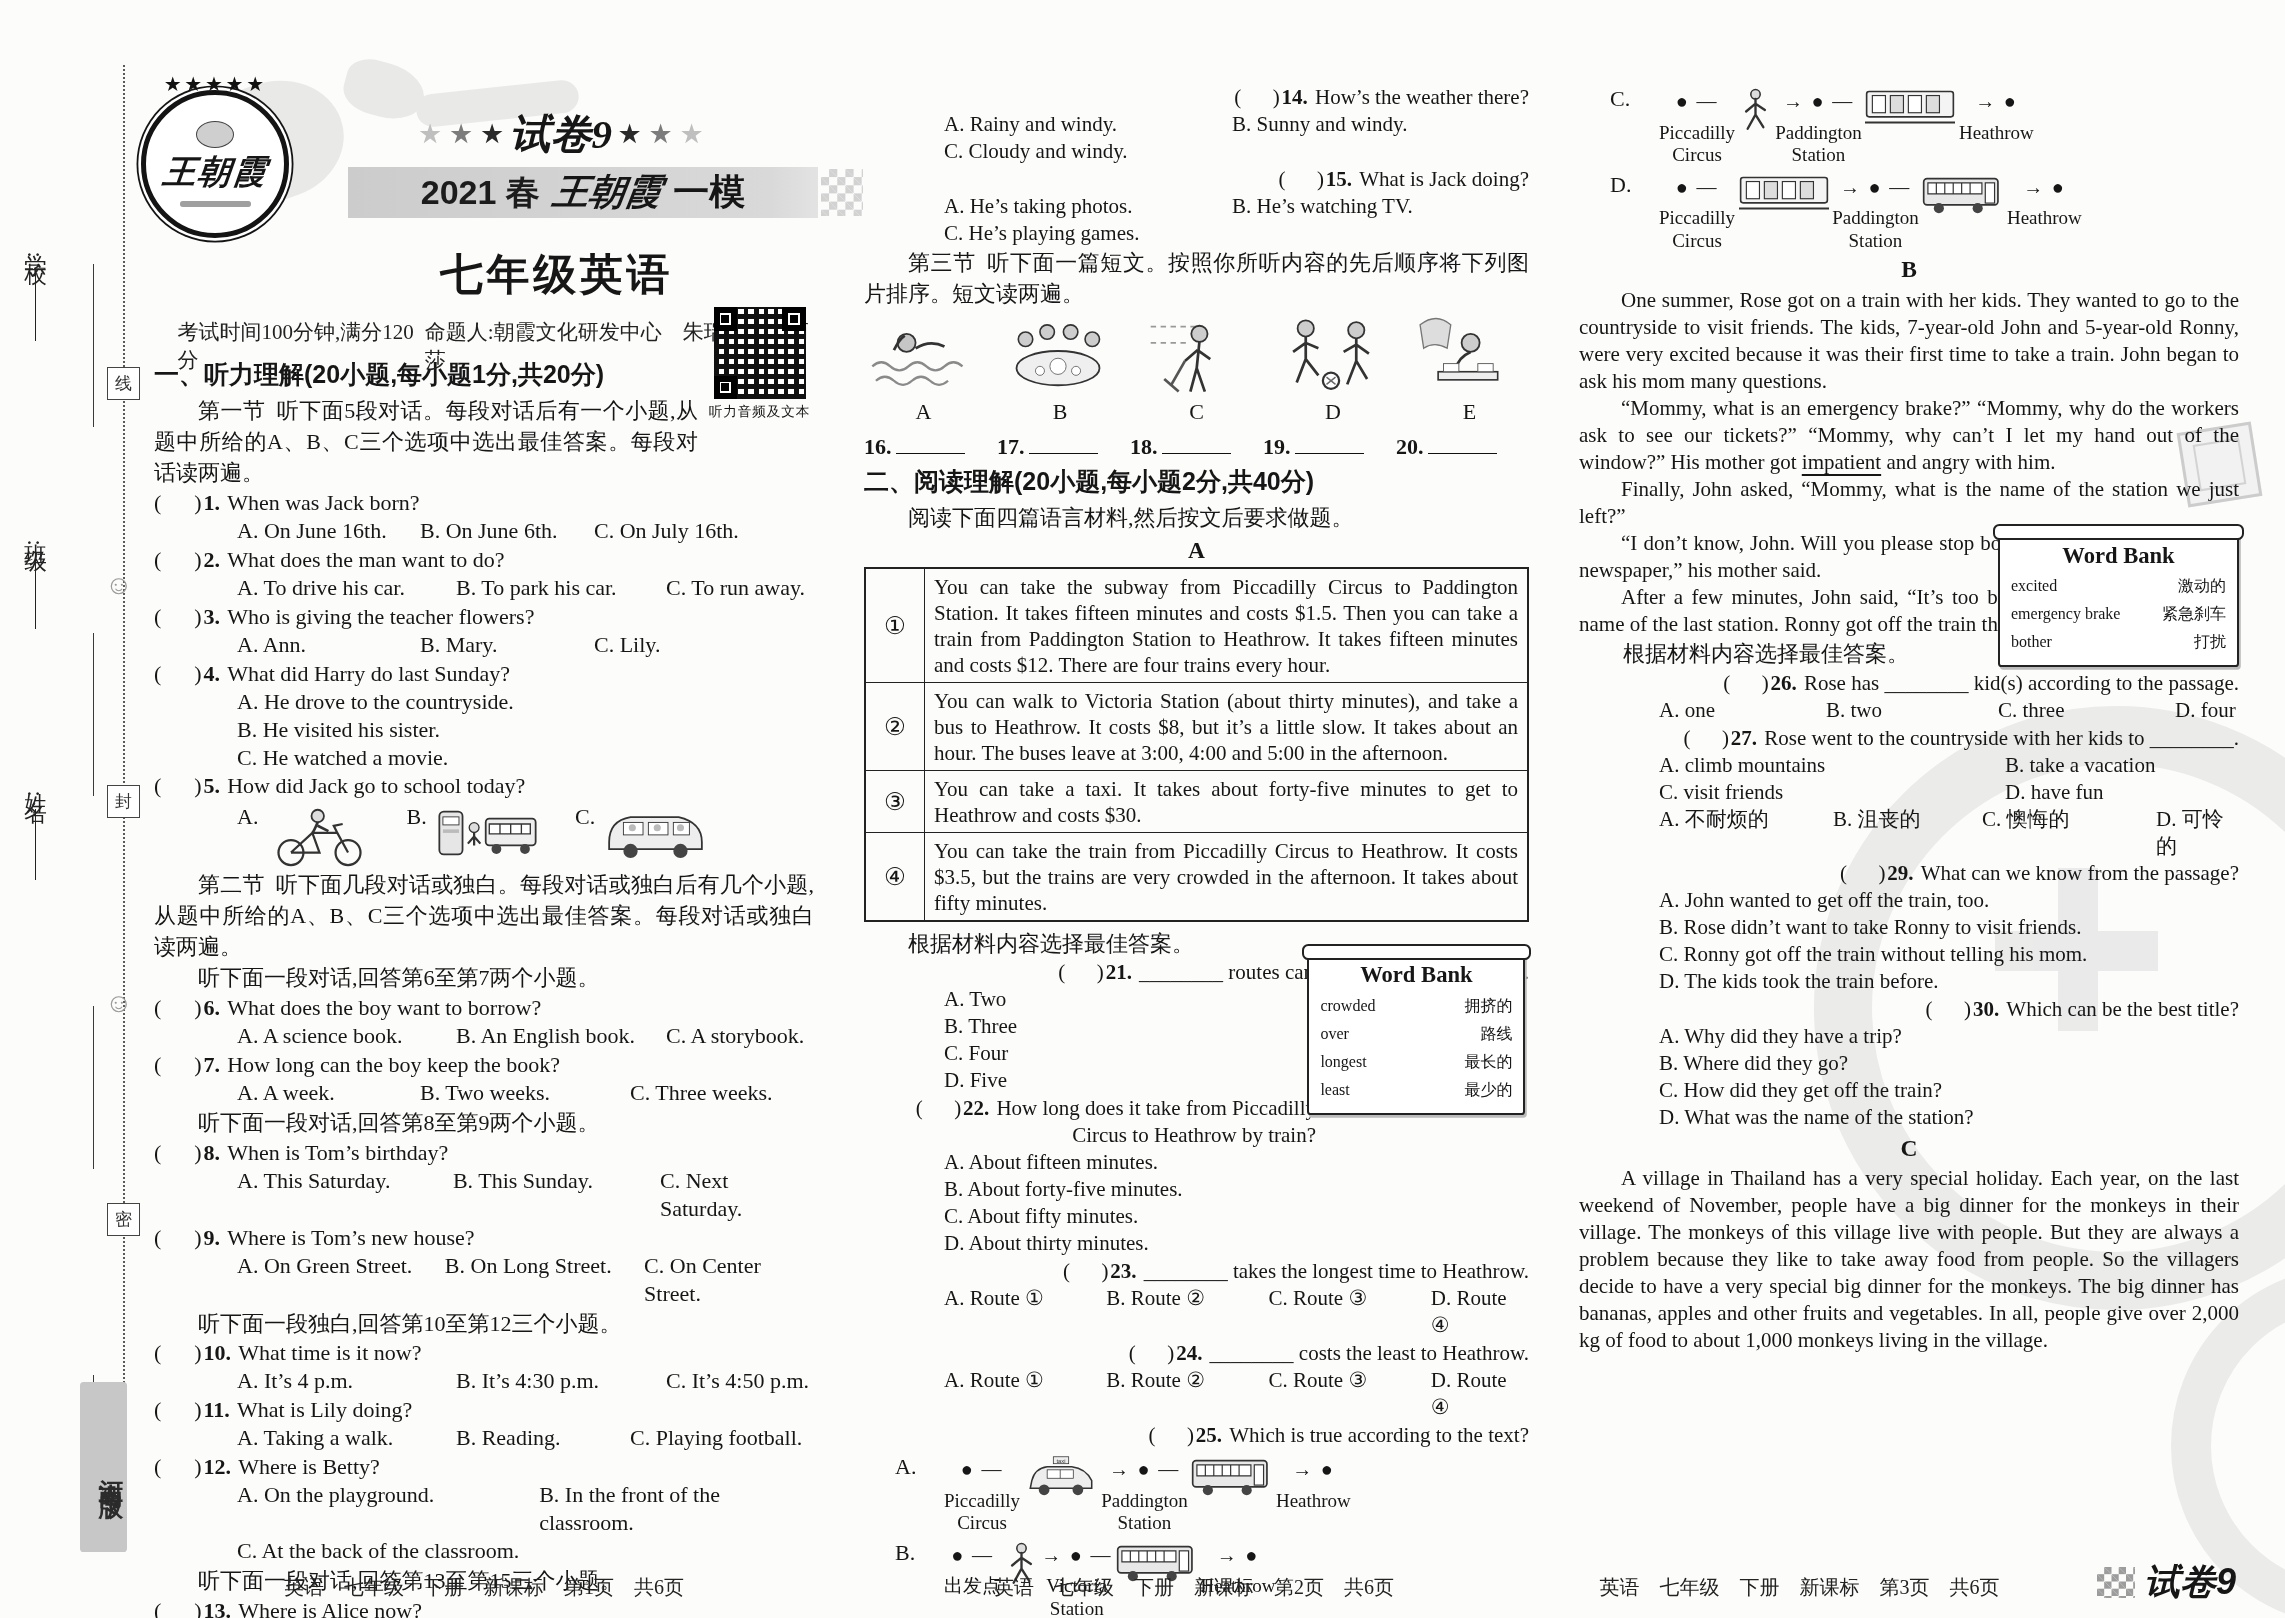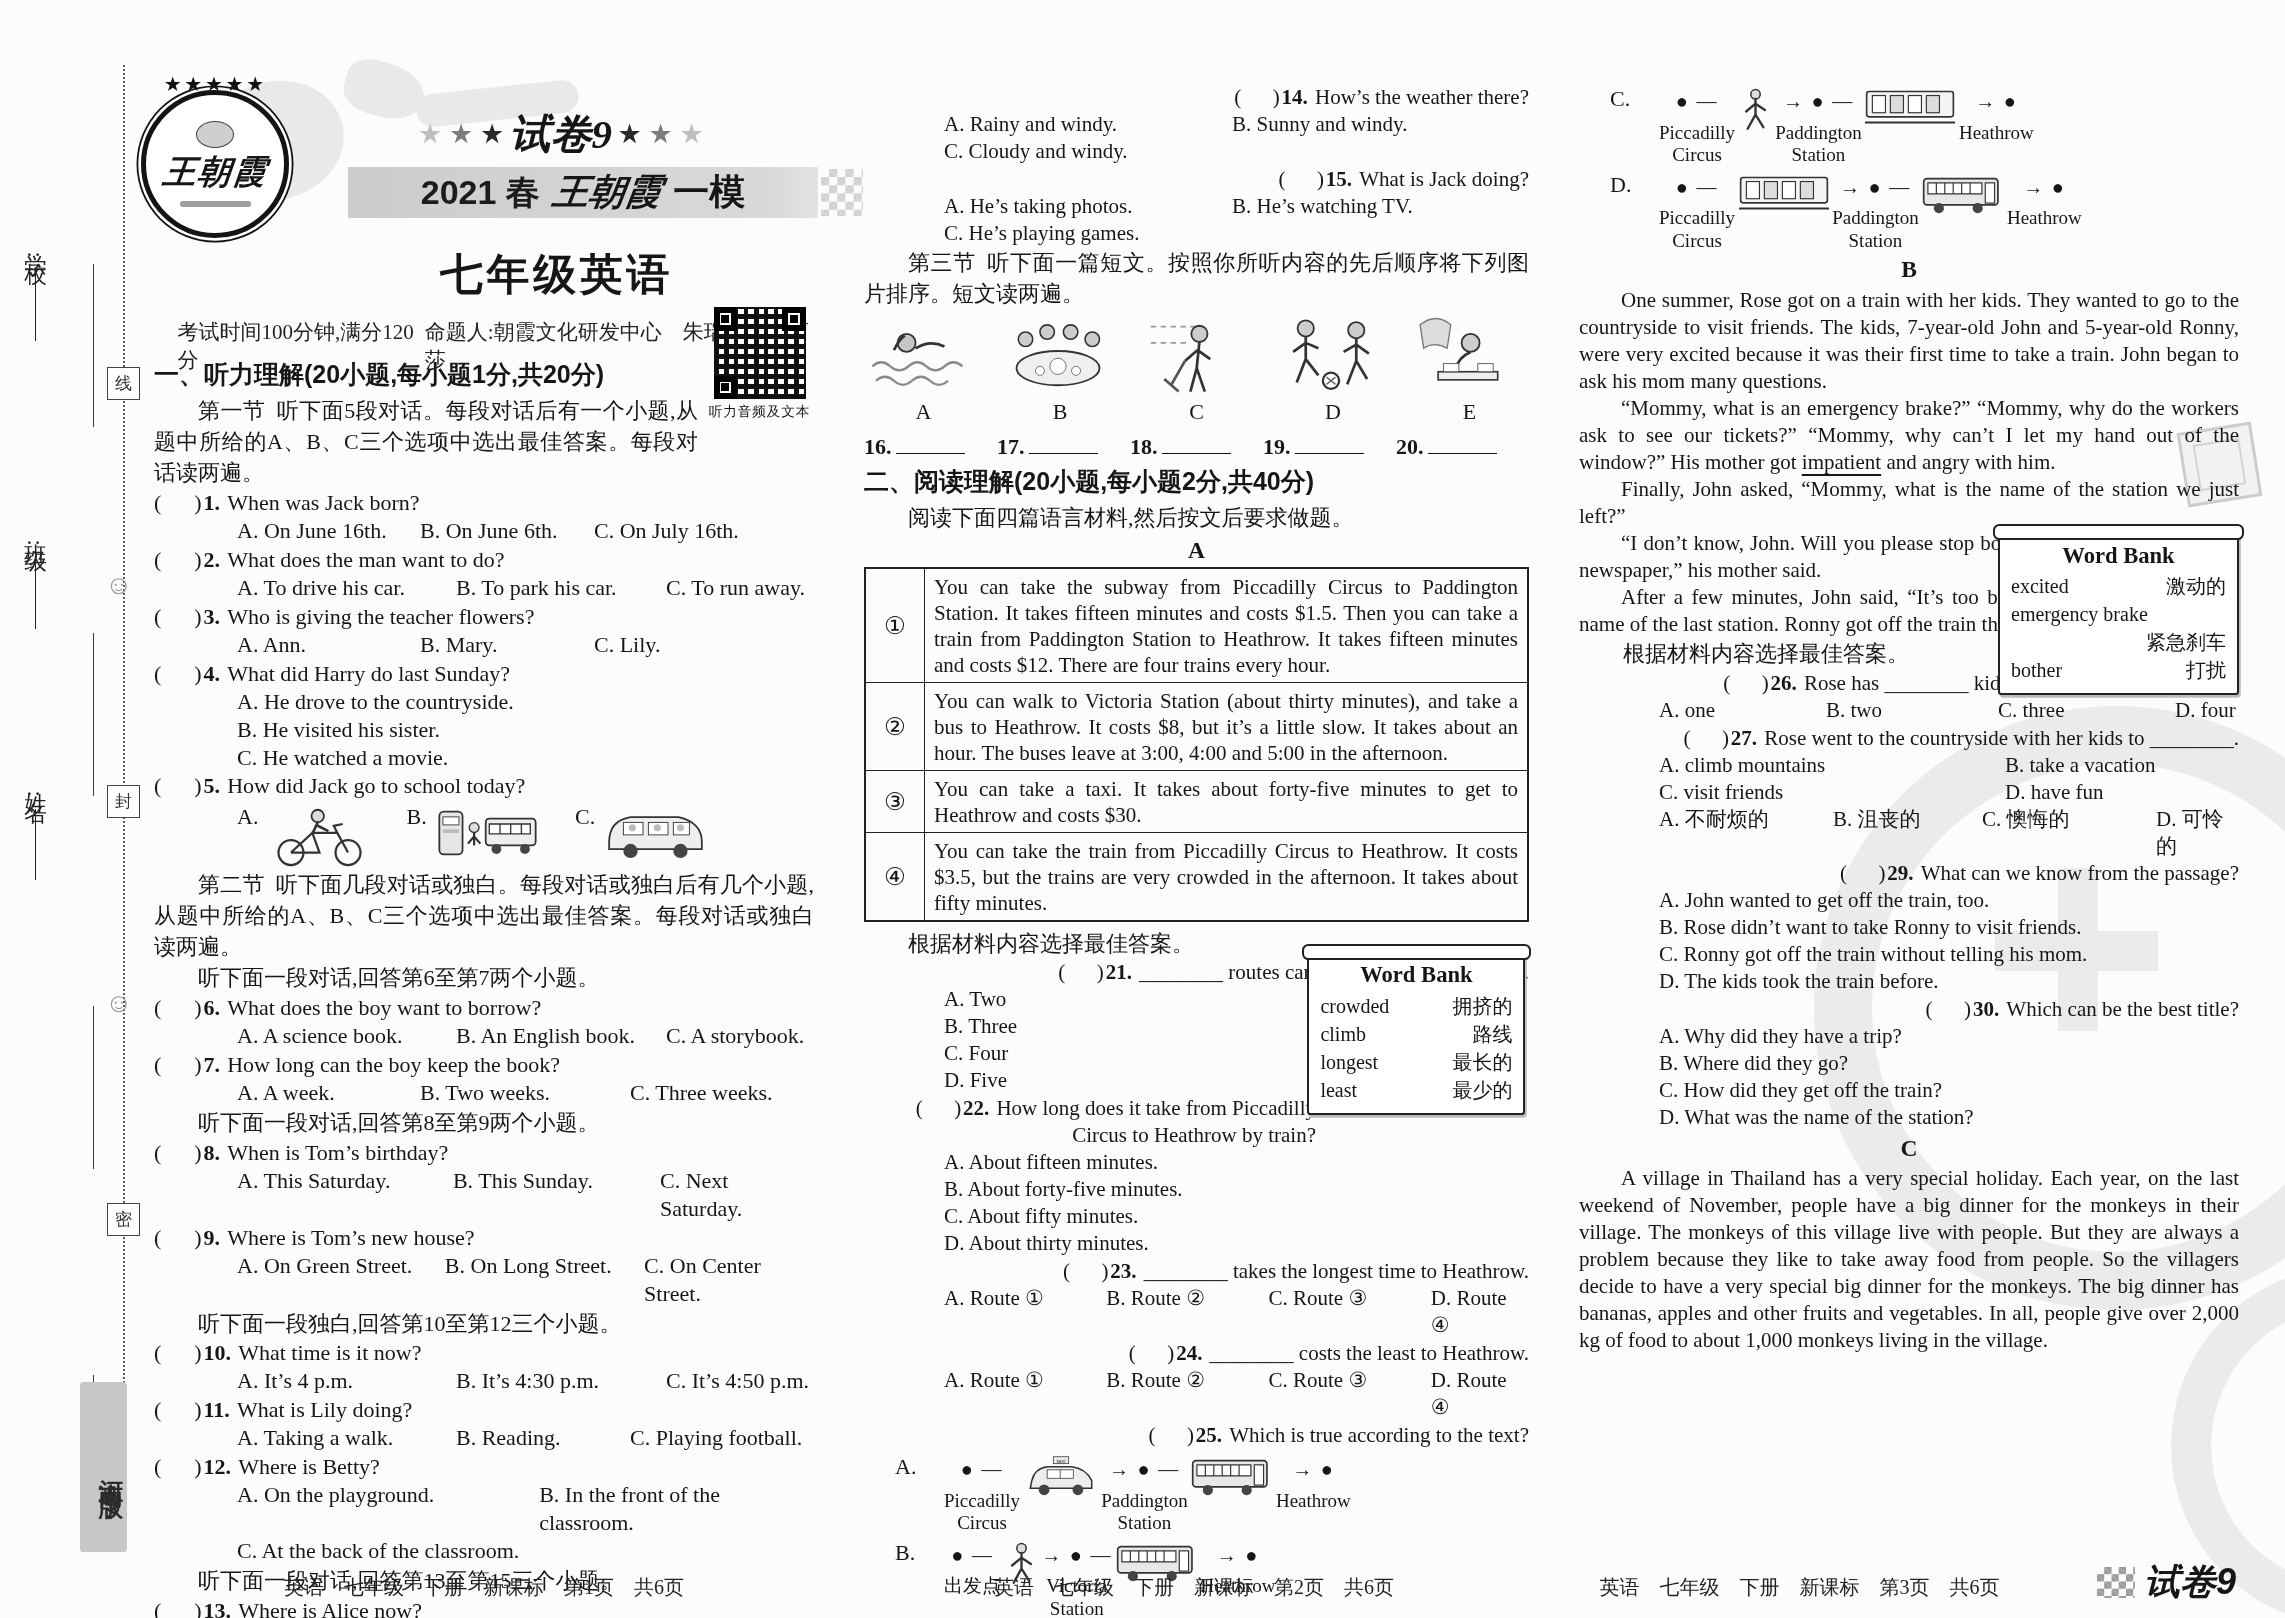--- a/index.html
+++ b/index.html
@@ -99,21 +99,21 @@
   .plabel{text-align:center;font-size:23.5px;font-weight:bold;margin:3.6px 0;}
   table.rt{width:100%;border-collapse:collapse;border:2.7px solid #222;margin-top:1.8px;}
   table.rt td{border:1.8px solid #222;}
   td.no{width:56px;text-align:center;font-size:24.4px;}
   td.tx{padding:4.5px 9px;font-size:21px;line-height:26px;text-align:justify;}
   .wb{position:absolute;border:2.3px solid #222;border-radius:3.6px;background:#fff;padding:7.2px 11px 9px;
       box-shadow:1.8px 2.7px 0 #bbb;z-index:5;}
   .wb:before{content:"";position:absolute;left:-7.2px;right:-7.2px;top:-11px;height:11.8px;background:#fff;
              border:2.3px solid #222;border-radius:6.3px;}
   .wbt{text-align:center;font-size:22.6px;font-weight:bold;margin-bottom:3.6px;}
-  .wbr{display:flex;justify-content:space-between;font-size:20px;line-height:28px;flex-wrap:wrap;align-items:center;}
+  .wbr{display:flex;justify-content:space-between;font-size:16px;line-height:28px;flex-wrap:wrap;align-items:center;}
   #wb1{right:3.6px;top:870px;width:192px;}
   #wb2{right:0;top:3.6px;width:215px;}
   .nwrap{position:relative;}
   .nw{margin-right:241px;}
   .pp{font-size:21px;line-height:27px;text-indent:2em;text-align:justify;margin:0;}
   .u{text-decoration:underline;text-underline-offset:4.5px;}
   .narrow-q{padding-right:213px;}
   
   .route{display:flex;align-items:flex-start;margin:7.2px 0 1.8px 31px;font-size:19px;line-height:22.6px;}
   .rlab{width:49px;font-size:22px;}
@@ -448,21 +448,21 @@
 
     <p class="cue" style="margin-top:5.4px">根据材料内容选择最佳答案。</p>
 
     <div class="wb" id="wb1">
       <div class="wbt">Word Bank</div>
       <div class="wbr">
           <span>crowded</span>
           <span>拥挤的</span>
         </div>
       <div class="wbr">
-          <span>climb</span>
+          <span>over</span>
           <span>路线</span>
         </div>
       <div class="wbr">
           <span>longest</span>
           <span>最长的</span>
         </div>
       <div class="wbr">
           <span>least</span>
           <span>最少的</span>
         </div>

